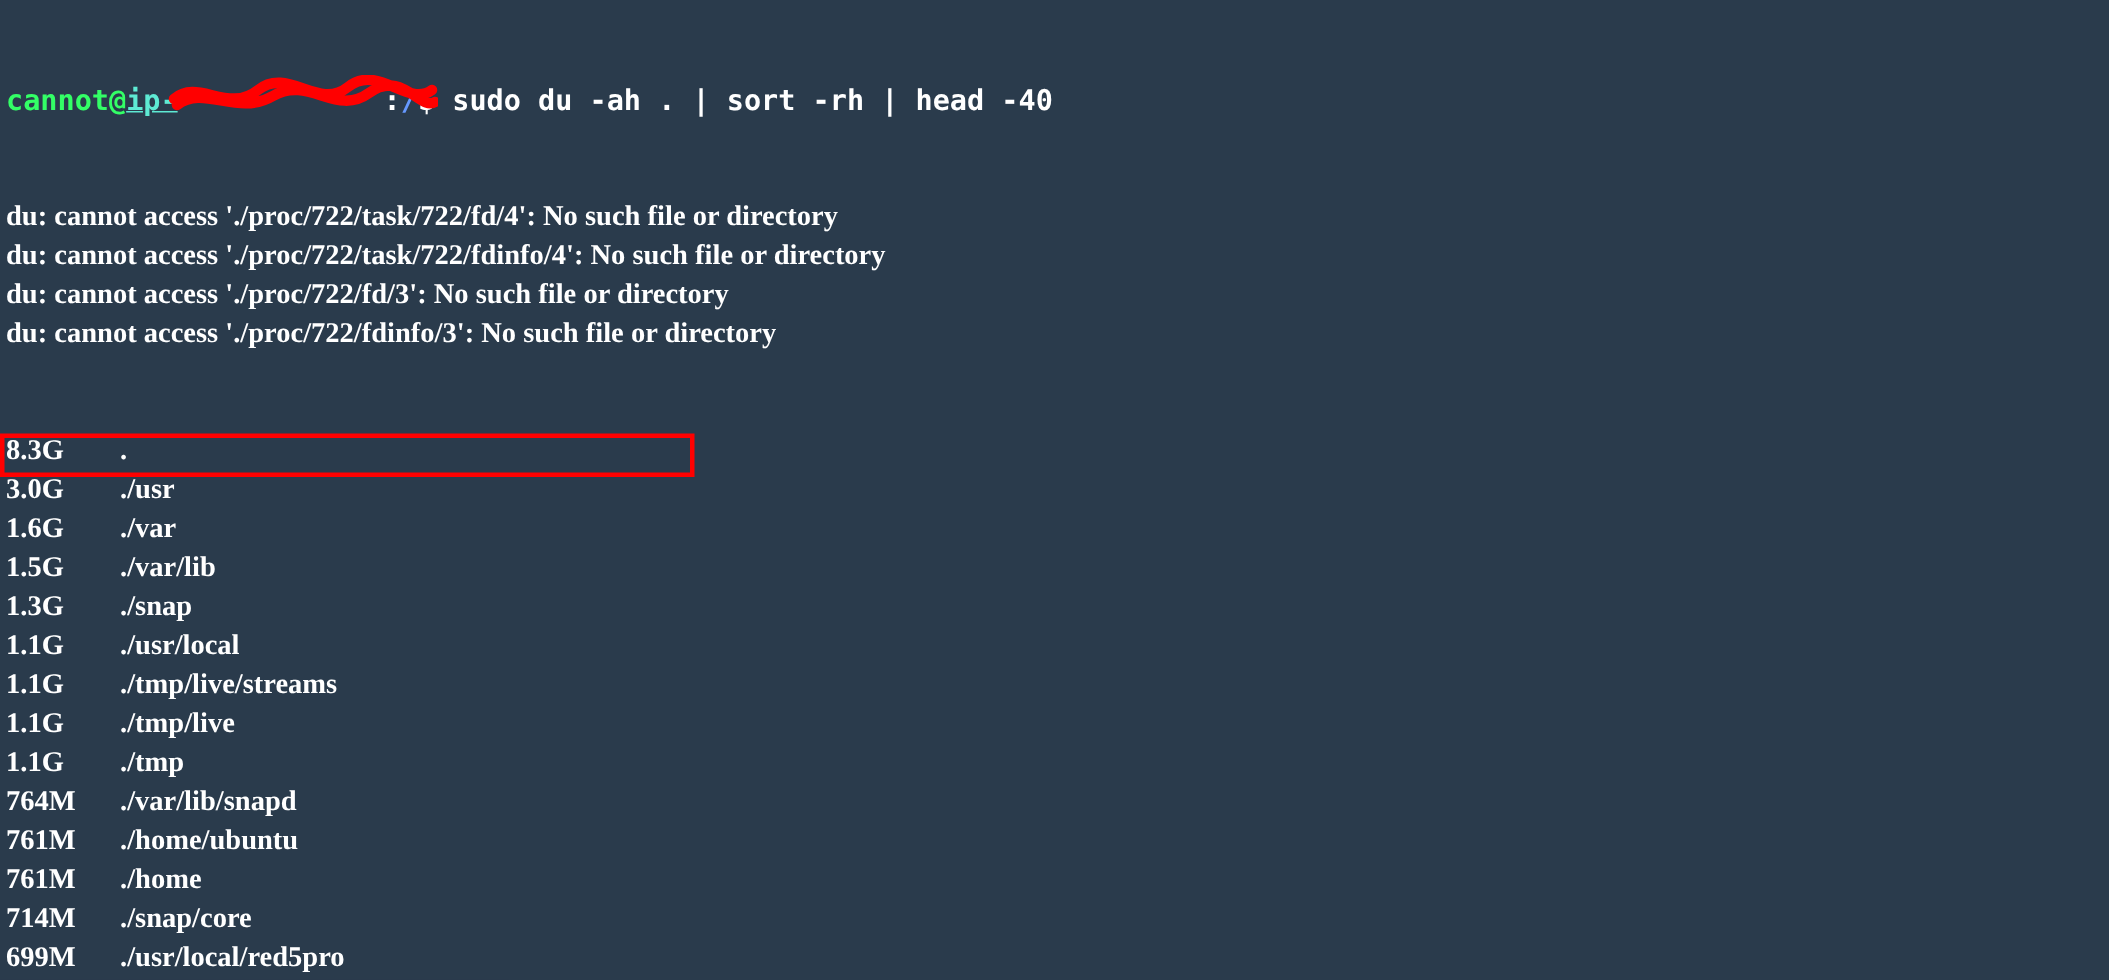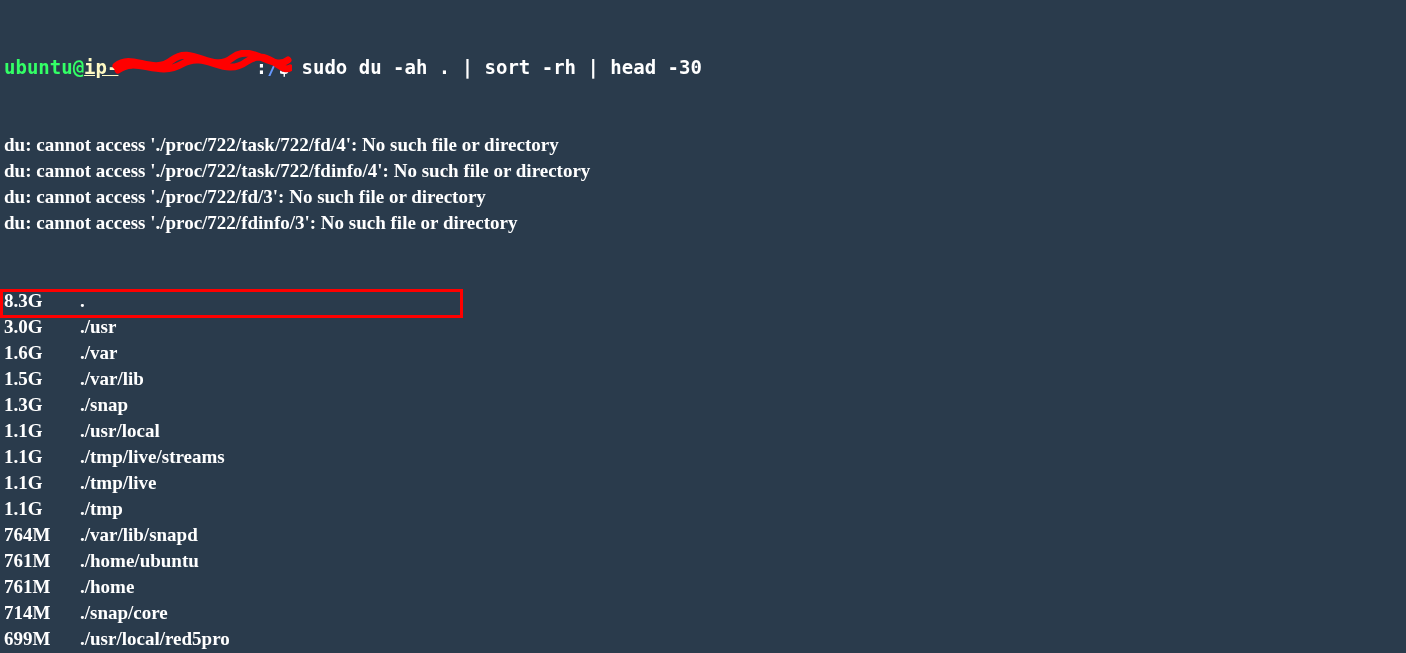--- a/index.html
+++ b/index.html
@@ -14,21 +14,21 @@
     height: 653px;
     overflow: hidden;
     line-height: 1.37;
   }
   #terminal {
     padding: 2px 4px 0 4px;
     white-space: pre;
     position: relative;
   }
   .user { color: #33ff66; }
-  .host { color: #fef9c3; text-decoration: underline; }
+  .host { color: #5eead4; text-decoration: underline; }
   .colon { color: #ffffff; }
   .cwd  { color: #6699ff; }
   .dollar { color: #ffffff; }
   .cmd  { color: #ffffff; }
   .out  { color: #ffffff; font-family: Liberation Serif, serif; }
   .line { display: block; }
   
   .redact-wrap { position: relative; display: inline-block; }
   .redact-text { visibility: hidden; }
   .redact-svg {
@@ -46,19 +46,19 @@
     box-sizing: border-box;
     pointer-events: none;
   }
   
   .sz { display:inline-block; min-width: 8ch; }
 </style>
 </head>
 <body>
 
 <div id="terminal">
-  <span class="line"><span class="user">ubuntu</span><span class="user">@</span><span class="host">ip-</span><span class="redact-wrap"><span class="host redact-text">xxx-xx-xx-xx</span><svg class="redact-svg" viewBox="0 0 180 30" preserveAspectRatio="none">
+  <span class="line"><span class="user">cannot</span><span class="user">@</span><span class="host">ip-</span><span class="redact-wrap"><span class="host redact-text">xxx-xx-xx-xx</span><svg class="redact-svg" viewBox="0 0 180 30" preserveAspectRatio="none">
           <path d="M4 16 C 20 2, 40 26, 60 10 S 100 24, 120 8 S 160 22, 176 10 M6 20 C 24 6, 46 28, 70 14 S 112 28, 134 12 S 168 24, 178 18" stroke="#ff0000" stroke-width="7" fill="none" stroke-linecap="round"></path>
-        </svg></span><span class="colon">:</span><span class="cwd">/</span><span class="dollar">$ </span><span class="cmd">sudo du -ah . | sort -rh | head -30</span></span>
+        </svg></span><span class="colon">:</span><span class="cwd">/</span><span class="dollar">$ </span><span class="cmd">sudo du -ah . | sort -rh | head -40</span></span>
   <div id="errors-block"><span class="line out">du: cannot access './proc/722/task/722/fd/4': No such file or directory</span><span class="line out">du: cannot access './proc/722/task/722/fdinfo/4': No such file or directory</span><span class="line out">du: cannot access './proc/722/fd/3': No such file or directory</span><span class="line out">du: cannot access './proc/722/fdinfo/3': No such file or directory</span></div>
   <div id="rows-block"><span class="line out"><span class="sz">8.3G</span><span>.</span></span><span class="line out"><span class="sz">3.0G</span><span>./usr</span></span><span class="line out"><span class="sz">1.6G</span><span>./var</span></span><span class="line out"><span class="sz">1.5G</span><span>./var/lib</span></span><span class="line out"><span class="sz">1.3G</span><span>./snap</span></span><span class="line out"><span class="sz">1.1G</span><span>./usr/local</span></span><span class="line out"><span class="sz">1.1G</span><span>./tmp/live/streams</span></span><span class="line out"><span class="sz">1.1G</span><span>./tmp/live</span></span><span class="line out"><span class="sz">1.1G</span><span>./tmp</span></span><span class="line out"><span class="sz">764M</span><span>./var/lib/snapd</span></span><span class="line out"><span class="sz">761M</span><span>./home/ubuntu</span></span><span class="line out"><span class="sz">761M</span><span>./home</span></span><span class="line out"><span class="sz">714M</span><span>./snap/core</span></span><span class="line out"><span class="sz">699M</span><span>./usr/local/red5pro</span></span><span class="line out"><span class="sz">682M</span></span></div>
   <div id="hl" class="highlight-box" style="left: 0px; top: 289px; width: 463px; height: 29px;"></div>
 </div>
 
 </body></html>

